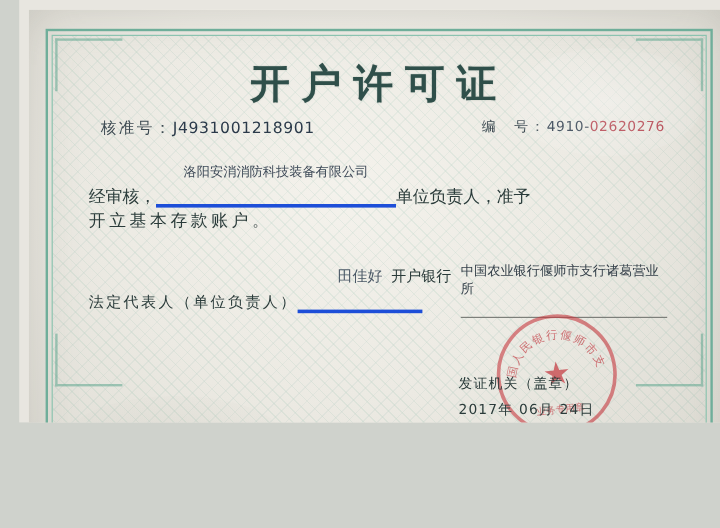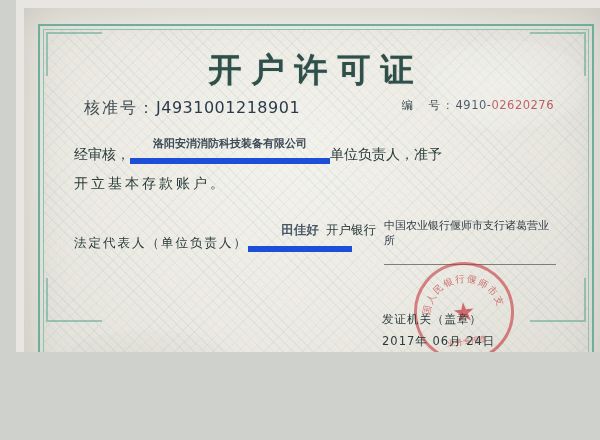--- a/index.html
+++ b/index.html
@@ -98,26 +98,25 @@
   .lbl {
     letter-spacing: 2px;
   }
   .val {
     font-family: "DejaVu Sans", sans-serif;
     color: #2b3a4a;
     letter-spacing: .5px;
   }
   .underline {
     display: inline-block;
-    border-bottom: 6px solid #1d4ed8;
+    border-bottom: 3px solid #1d4ed8;
     text-align: center;
     vertical-align: bottom;
-    padding: 0 4px 7px 4px;
+    padding: 0 4px 19px 4px;
     color: #35404a;
-    font-weight: bold;
   }
   .hand {
     font-family: "DejaVu Serif", serif;
     color: #4a5866;
   }
   .red {
     color: #b03a45;
     font-family: "DejaVu Sans", sans-serif;
   }
   
@@ -168,21 +167,21 @@
     font-size: 12.5px;
   }
   #row-account .underline {
     min-width: 215px;
     text-align: left;
   }
   .tl-num {
     position: absolute;
     left: 68px;
     top: 98px;
-    font-size: 16px;
+    font-size: 13px;
     color: #3d4a52;
   }
   .tr-num {
     position: absolute;
     right: 62px;
     top: 98px;
     font-size: 11.5px;
     color: #3d4a52;
   }
   .tr-num .red { letter-spacing: .5px; }

